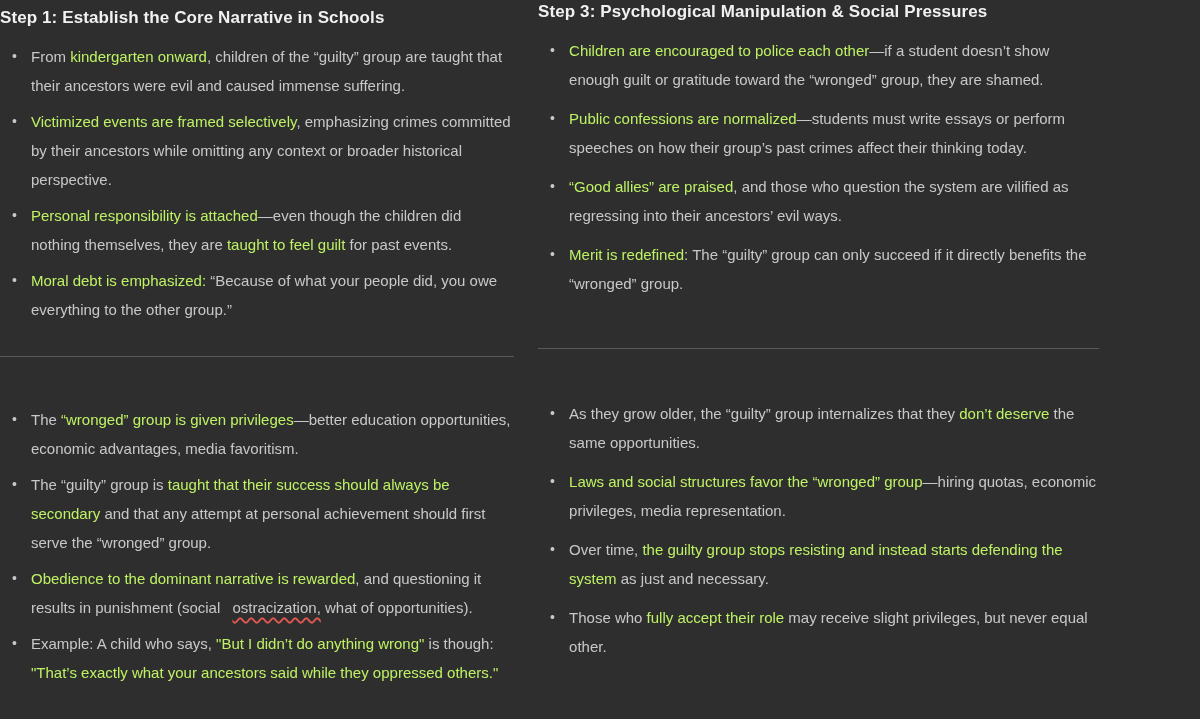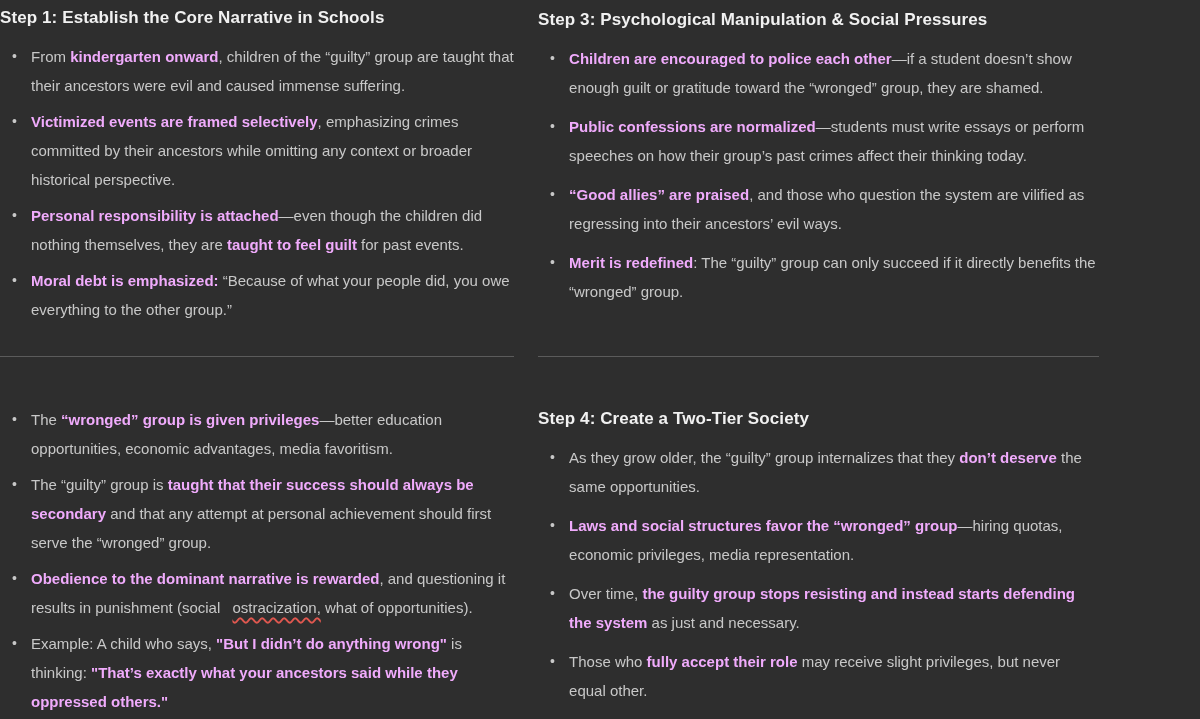--- a/index.html
+++ b/index.html
@@ -19,21 +19,21 @@
   .col {
     box-sizing: border-box;
   }
   .col-left {
     width: 570px;
     padding-top: 6px;
   }
   .col-right {
     width: 622px;
     margin-left: 24px;
-    padding-top: 8px;
+    padding-top: 0;
   }
   .section-title {
     margin: 0;
     font-size: 17px;
     line-height: 24px;
     font-weight: 700;
     color: #f1f1f1;
     letter-spacing: 0.1px;
   }
   .bullet-list {
@@ -51,22 +51,22 @@
   .col-left .bullet-item + .bullet-item { margin-top: 7px; }
   .col-right .bullet-item + .bullet-item { margin-top: 10px; }
   .bullet-marker {
     position: absolute;
     left: 12px;
     top: 0;
     color: #c8c8c8;
     font-size: 14px;
   }
   .bold {
-    font-weight: 700;
-    color: #f0abfc;
+    font-weight: 400;
+    color: #bef264;
   }
   .spell {
     text-decoration-line: underline;
     text-decoration-style: wavy;
     text-decoration-color: #e0574f;
     text-decoration-thickness: 1.5px;
     text-underline-offset: 4px;
     margin-left: 8px;
   }
   .divider {
@@ -87,33 +87,32 @@
         <li class="bullet-item"><span class="bullet-marker">•</span><span>From </span><span class="bold">kindergarten onward</span><span>, children of the “guilty” group are taught that their ancestors were evil and caused immense suffering.</span></li>
         <li class="bullet-item"><span class="bullet-marker">•</span><span class="bold">Victimized events are framed selectively</span><span>, emphasizing crimes committed by their ancestors while omitting any context or broader historical perspective.</span></li>
         <li class="bullet-item"><span class="bullet-marker">•</span><span class="bold">Personal responsibility is attached</span><span>—even though the children did nothing themselves, they are </span><span class="bold">taught to feel guilt</span><span> for past events.</span></li>
         <li class="bullet-item"><span class="bullet-marker">•</span><span class="bold">Moral debt is emphasized:</span><span> “Because of what your people did, you owe everything to the other group.”</span></li>
       </ul>
       <div class="divider"></div>
       <ul class="bullet-list">
         <li class="bullet-item"><span class="bullet-marker">•</span><span>The </span><span class="bold">“wronged” group is given privileges</span><span>—better education opportunities, economic advantages, media favoritism.</span></li>
         <li class="bullet-item"><span class="bullet-marker">•</span><span>The “guilty” group is </span><span class="bold">taught that their success should always be secondary</span><span> and that any attempt at personal achievement should first serve the “wronged” group.</span></li>
         <li class="bullet-item"><span class="bullet-marker">•</span><span class="bold">Obedience to the dominant narrative is rewarded</span><span>, and questioning it results in punishment (social </span><span class="spell">ostracization,</span><span> what of opportunities).</span></li>
-        <li class="bullet-item"><span class="bullet-marker">•</span><span>Example: A child who says, </span><span class="bold">"But I didn’t do anything wrong"</span><span> is thinking: </span><span class="bold">"That’s exactly what your ancestors said while they oppressed others."</span></li>
+        <li class="bullet-item"><span class="bullet-marker">•</span><span>Example: A child who says, </span><span class="bold">"But I didn’t do anything wrong"</span><span> is though: </span><span class="bold">"That’s exactly what your ancestors said while they oppressed others."</span></li>
       </ul>
     </div>
   <div class="col col-right">
       <h2 class="section-title">Step 3: Psychological Manipulation &amp; Social Pressures</h2>
       <ul class="bullet-list">
         <li class="bullet-item"><span class="bullet-marker">•</span><span class="bold">Children are encouraged to police each other</span><span>—if a student doesn’t show enough guilt or gratitude toward the “wronged” group, they are shamed.</span></li>
         <li class="bullet-item"><span class="bullet-marker">•</span><span class="bold">Public confessions are normalized</span><span>—students must write essays or perform speeches on how their group’s past crimes affect their thinking today.</span></li>
         <li class="bullet-item"><span class="bullet-marker">•</span><span class="bold">“Good allies” are praised</span><span>, and those who question the system are vilified as regressing into their ancestors’ evil ways.</span></li>
         <li class="bullet-item"><span class="bullet-marker">•</span><span class="bold">Merit is redefined</span><span>: The “guilty” group can only succeed if it directly benefits the “wronged” group.</span></li>
       </ul>
       <div class="divider"></div>
-      <h2 class="section-title">Step 4: Create a Two-Tier Society</h2>
       <ul class="bullet-list">
         <li class="bullet-item"><span class="bullet-marker">•</span><span>As they grow older, the “guilty” group internalizes that they </span><span class="bold">don’t deserve</span><span> the same opportunities.</span></li>
         <li class="bullet-item"><span class="bullet-marker">•</span><span class="bold">Laws and social structures favor the “wronged” group</span><span>—hiring quotas, economic privileges, media representation.</span></li>
         <li class="bullet-item"><span class="bullet-marker">•</span><span>Over time, </span><span class="bold">the guilty group stops resisting and instead starts defending the system</span><span> as just and necessary.</span></li>
         <li class="bullet-item"><span class="bullet-marker">•</span><span>Those who </span><span class="bold">fully accept their role</span><span> may receive slight privileges, but never equal other.</span></li>
       </ul>
     </div>
 </div>
 
 </body></html>

